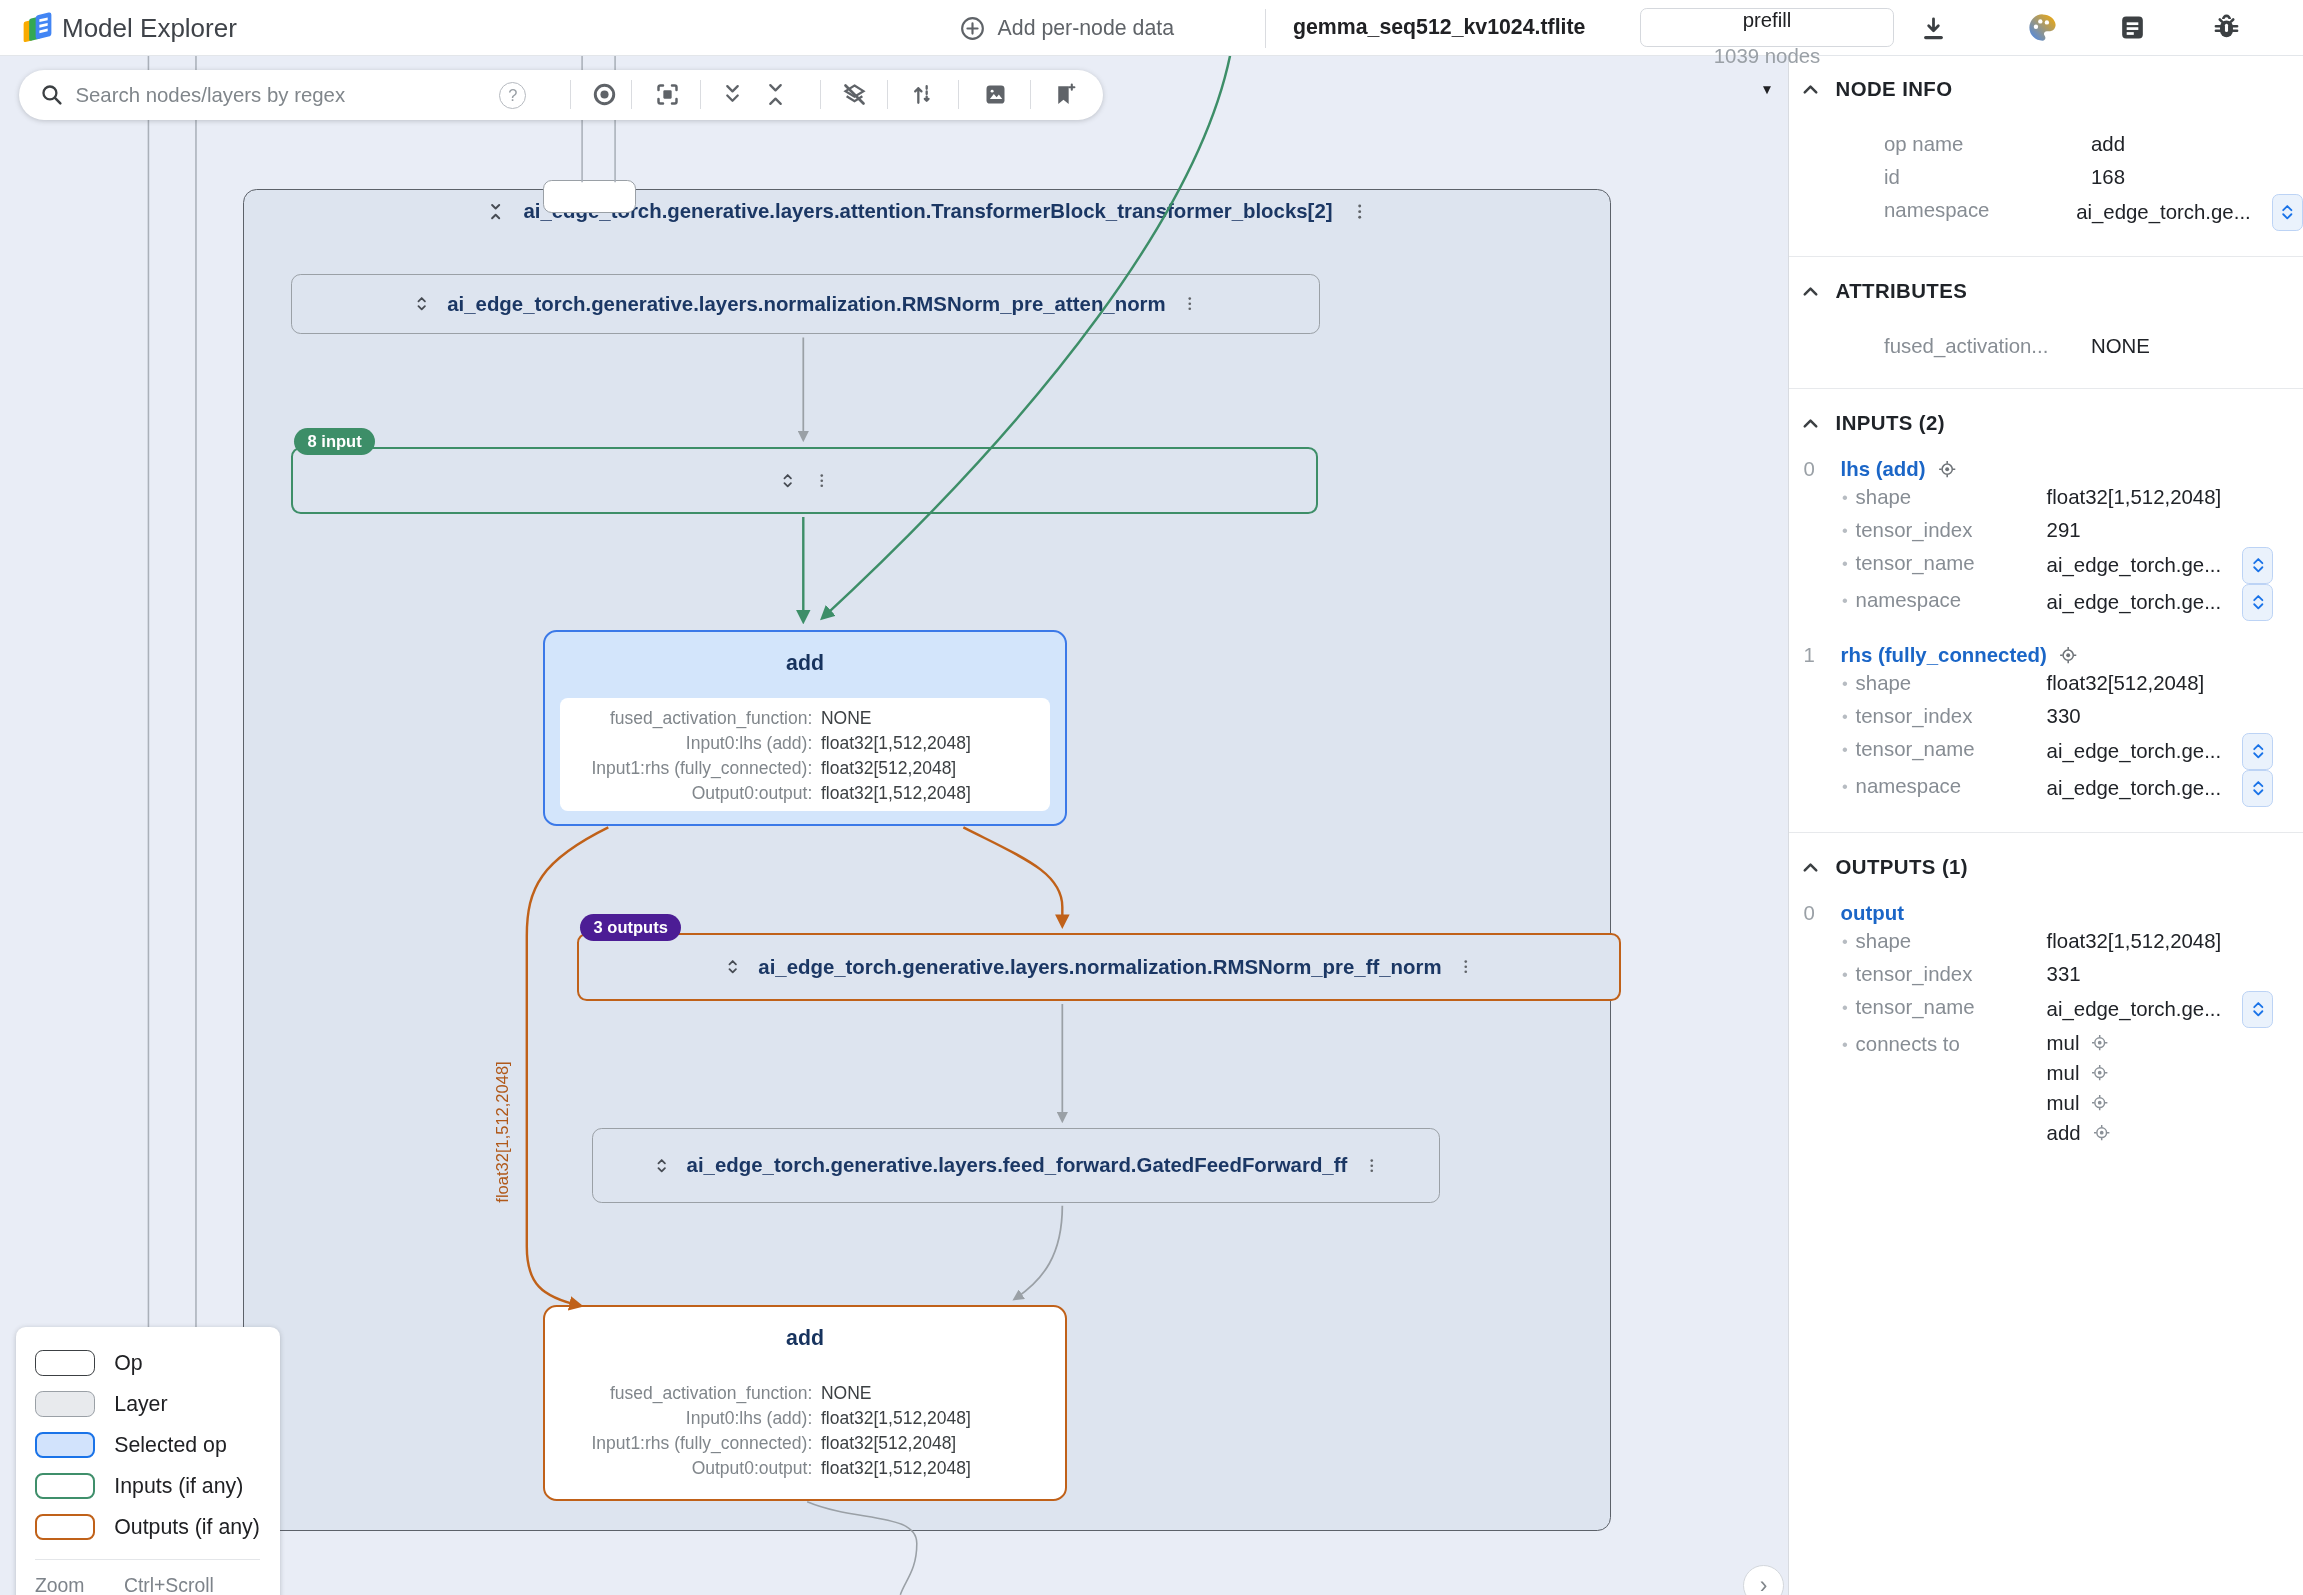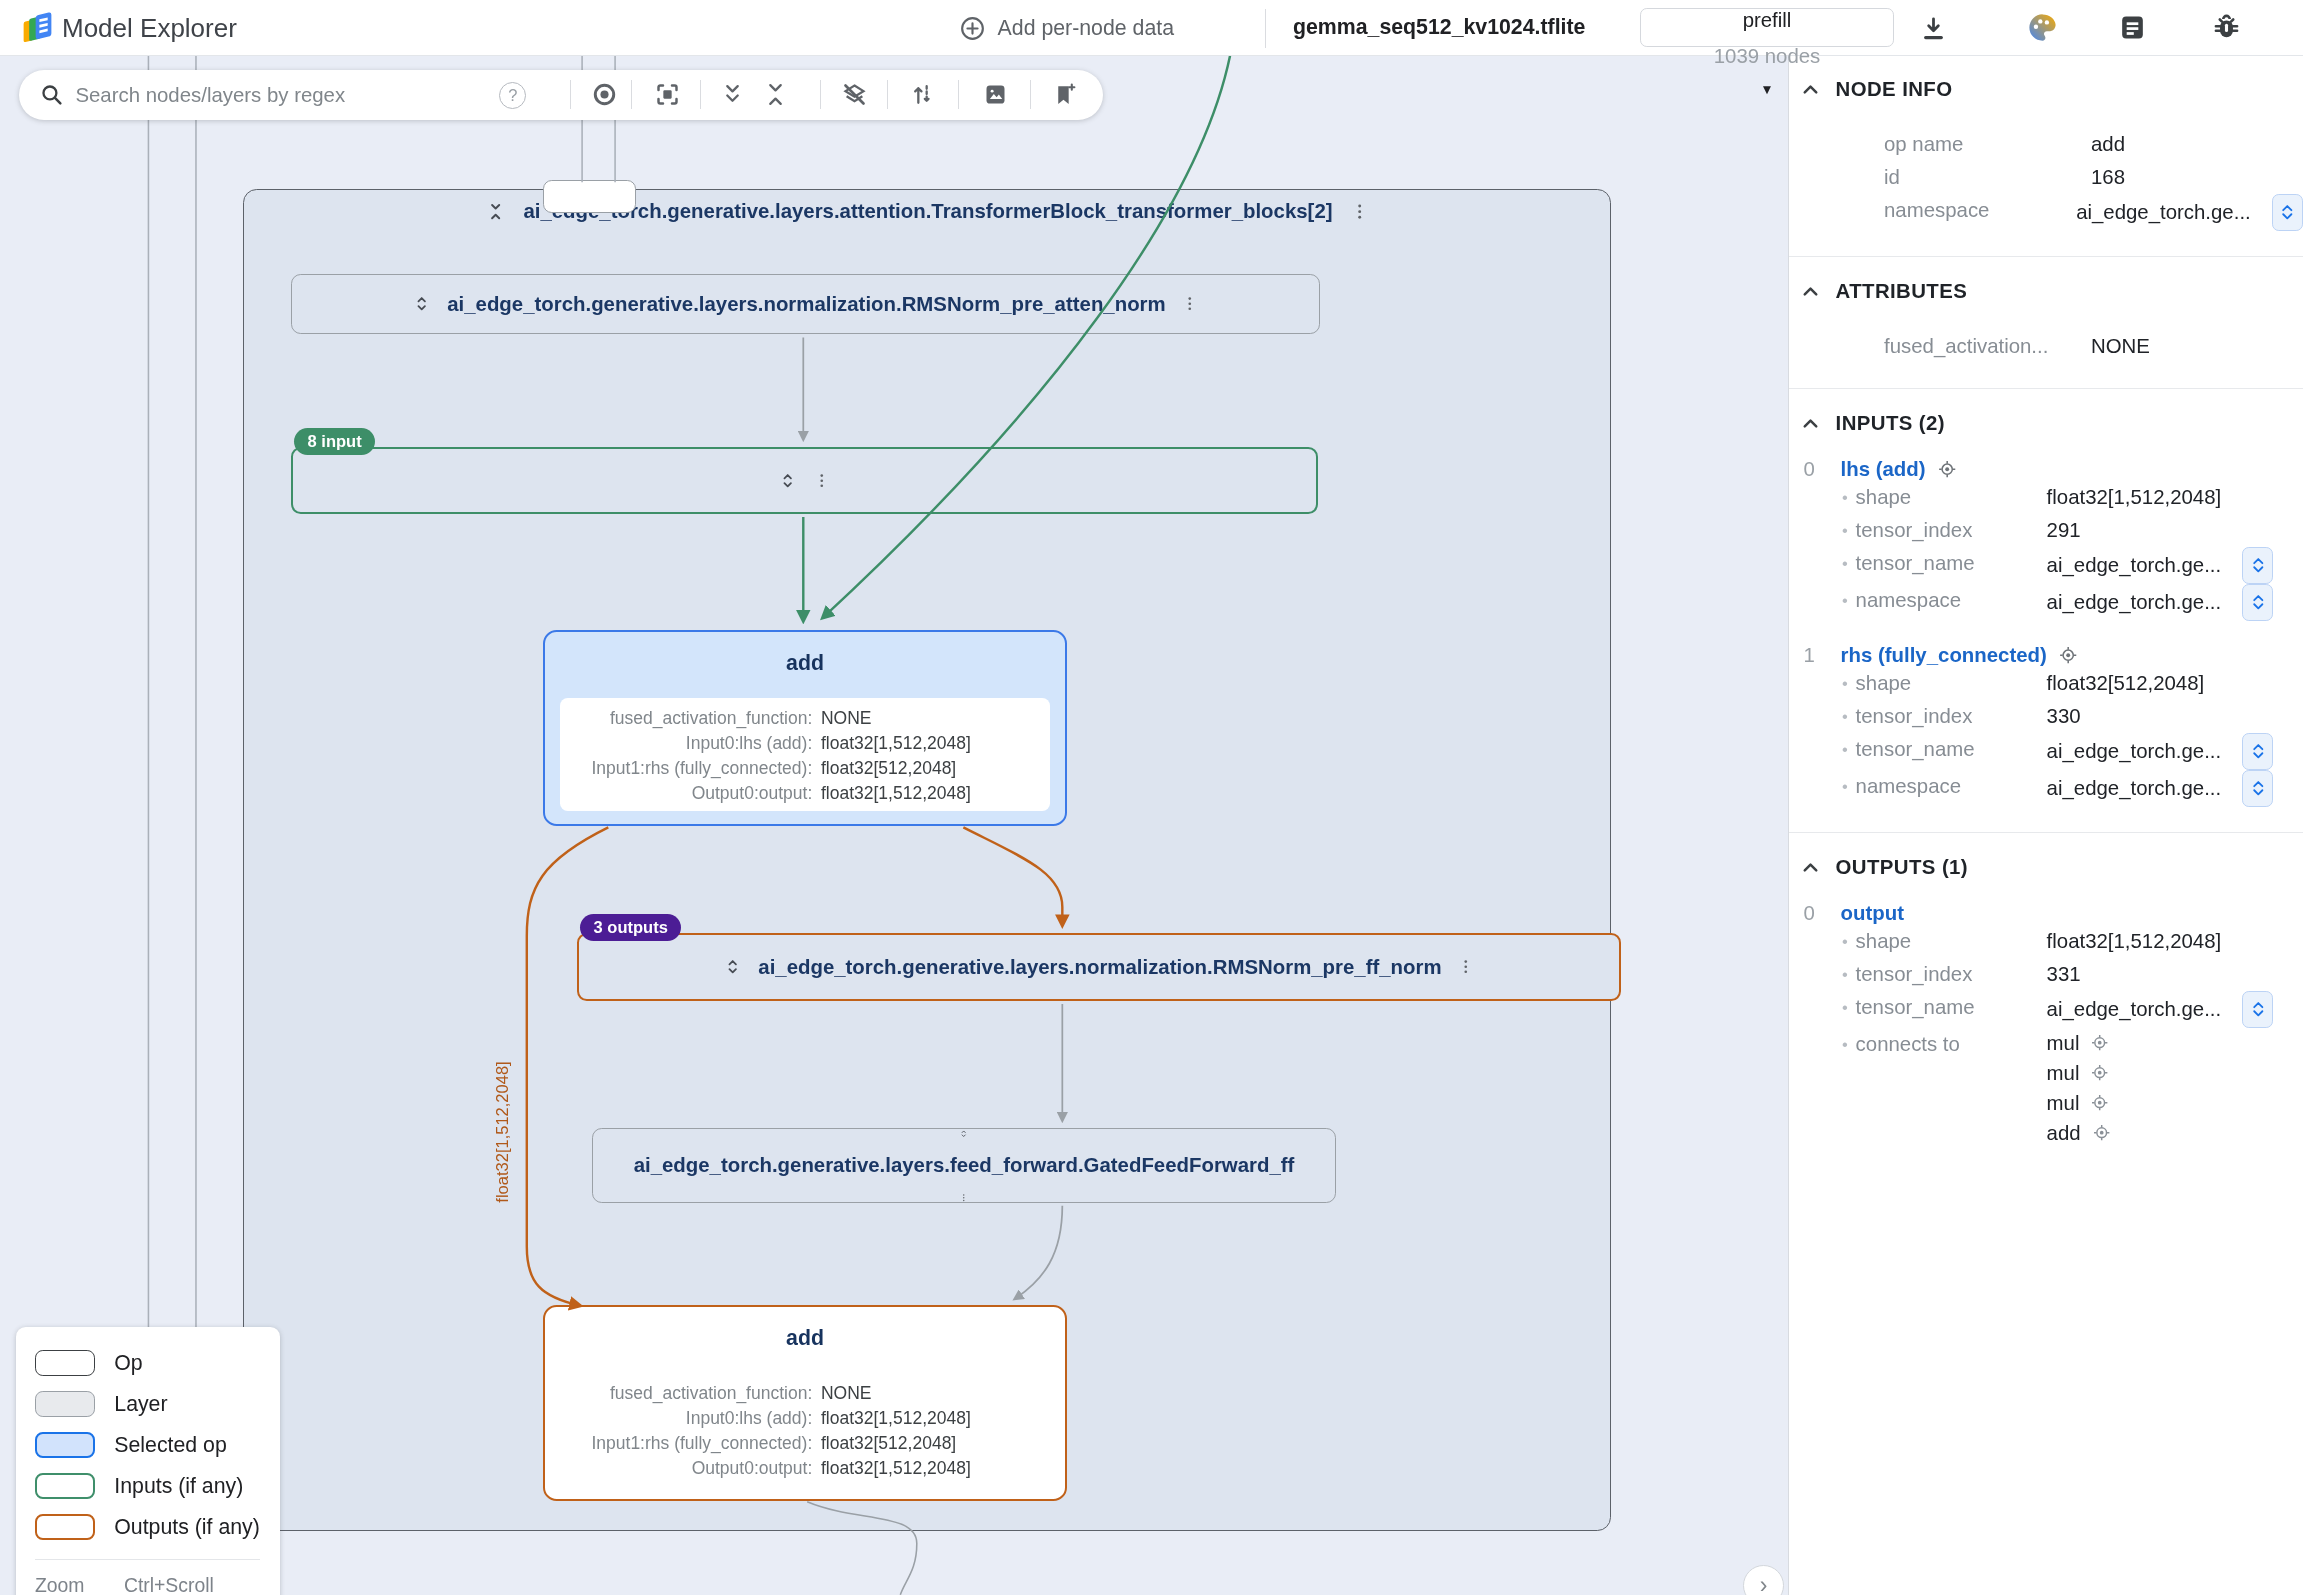--- a/index.html
+++ b/index.html
@@ -257,21 +257,21 @@
       </svg>
       <span class="gtitle">ai_edge_torch.generative.layers.normalization.RMSNorm_pre_ff_norm</span>
       <svg width="17.5" height="19.4" viewBox="0 0 24 24">
         <circle cx="12" cy="5" r="1.8" fill="#5f6368"></circle>
           <circle cx="12" cy="12" r="1.8" fill="#5f6368"></circle>
           <circle cx="12" cy="19" r="1.8" fill="#5f6368"></circle>
       </svg>
     </div>
     <div class="badge orange" style="left:580px;top:859px;">3 outputs</div>
 
-    <div class="gnode" style="left:592px;top:1073px;width:744px;height:75px;flex-direction:column;">
+    <div class="gnode" style="left:592px;top:1073px;width:848px;height:75px;">
       <svg width="19.4" height="19.4" viewBox="0 0 24 24">
         <path d="M8 9l4-4 4 4M8 15l4 4 4-4" fill="none" stroke="#474c54" stroke-width="2.2" stroke-linecap="round" stroke-linejoin="round"></path>
       </svg>
       <span class="gtitle">ai_edge_torch.generative.layers.feed_forward.GatedFeedForward_ff</span>
       <svg width="17.5" height="19.4" viewBox="0 0 24 24">
         <circle cx="12" cy="5" r="1.8" fill="#5f6368"></circle>
           <circle cx="12" cy="12" r="1.8" fill="#5f6368"></circle>
           <circle cx="12" cy="19" r="1.8" fill="#5f6368"></circle>
       </svg>
     </div>

